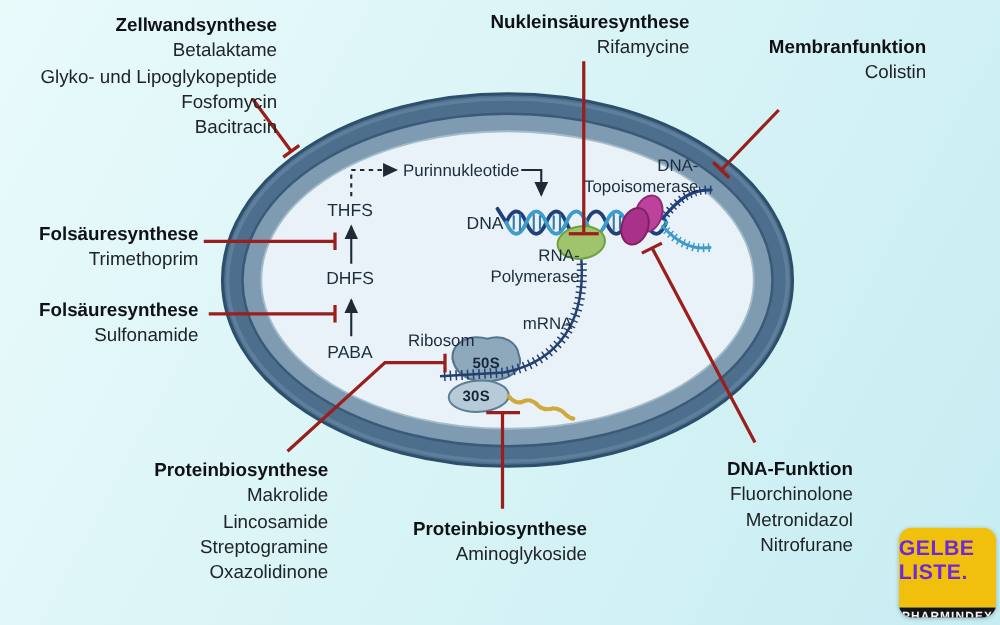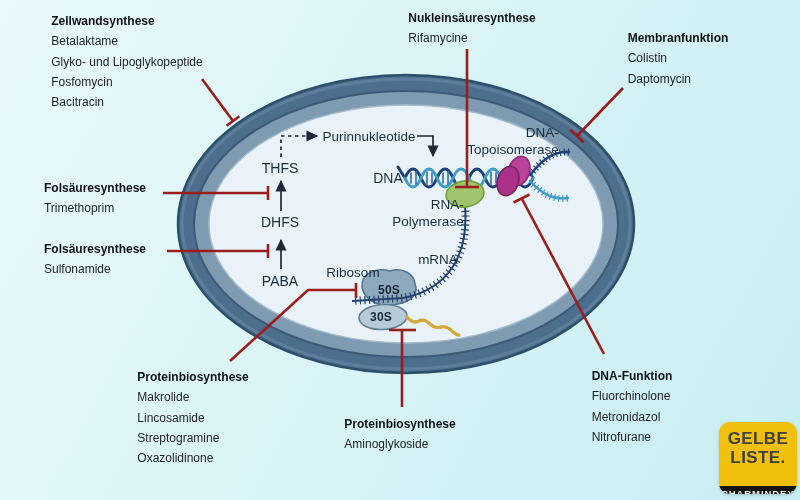--- a/index.html
+++ b/index.html
@@ -5,39 +5,39 @@
   html,body{margin:0;padding:0;}
   .stage{
     position:relative;width:800px;height:500px;overflow:hidden;
     background:linear-gradient(118deg,#e9fafb 0%,#dcf5f7 40%,#c7edf2 100%);
     font-family:"Liberation Sans",sans-serif;
     -webkit-font-smoothing:antialiased;
   }
   svg{position:absolute;left:0;top:0;}
   .lgroup{
     position:absolute;transform:translateX(-50%);
-    text-align:left;white-space:nowrap;
-    color:#212427;font-size:12px;line-height:20.3px;
+    text-align:right;white-space:nowrap;
+    color:#212427;font-size:15px;line-height:20.3px;
   }
   .lgroup .t{font-weight:700;color:#0f1114;}
   .cl{
     position:absolute;transform:translate(-50%,-50%);
     white-space:nowrap;color:#1b2c3d;font-size:13.5px;text-align:right;
   }
   .cl.small14{font-size:14px;}
   .cl.sub{font-weight:700;font-size:12px;color:#14283a;letter-spacing:.2px;}
   .cl .ln{line-height:16.5px;}
   .logo{
     position:absolute;left:719px;top:422px;width:78px;height:72px;
     border-radius:11px;overflow:hidden;box-shadow:0 1px 3px rgba(30,60,70,.25);
   }
   .logo-top{
-    height:56px;background:#f0c00c;color:#404040;
+    height:56px;background:#f0c00c;color:#6d28d9;
     font-weight:800;font-size:17px;line-height:18.5px;
-    text-align:center;padding-top:8px;letter-spacing:.4px;
+    text-align:left;padding-top:8px;letter-spacing:.4px;
   }
   .logo-bottom{
     height:100%;background:#141414;color:#f4f4f2;
     font-size:9.5px;font-weight:600;letter-spacing:.9px;
     text-align:center;line-height:15px;
   }
 </style>
 </head>
 <body>
 
@@ -148,21 +148,20 @@
   </div>
 
   <div class="lgroup" style="left:472px;top:8px">
     <div class="t">Nukleinsäuresynthese</div>
     <div>Rifamycine</div>
   </div>
 
   <div class="lgroup" style="left:678px;top:28px">
     <div class="t">Membranfunktion</div>
     <div>Colistin</div>
-    <div>Daptomycin</div>
   </div>
 
   <div class="lgroup" style="left:95px;top:178px">
     <div class="t">Folsäuresynthese</div>
     <div>Trimethoprim</div>
   </div>
 
   <div class="lgroup" style="left:95px;top:239px">
     <div class="t">Folsäuresynthese</div>
     <div>Sulfonamide</div>

